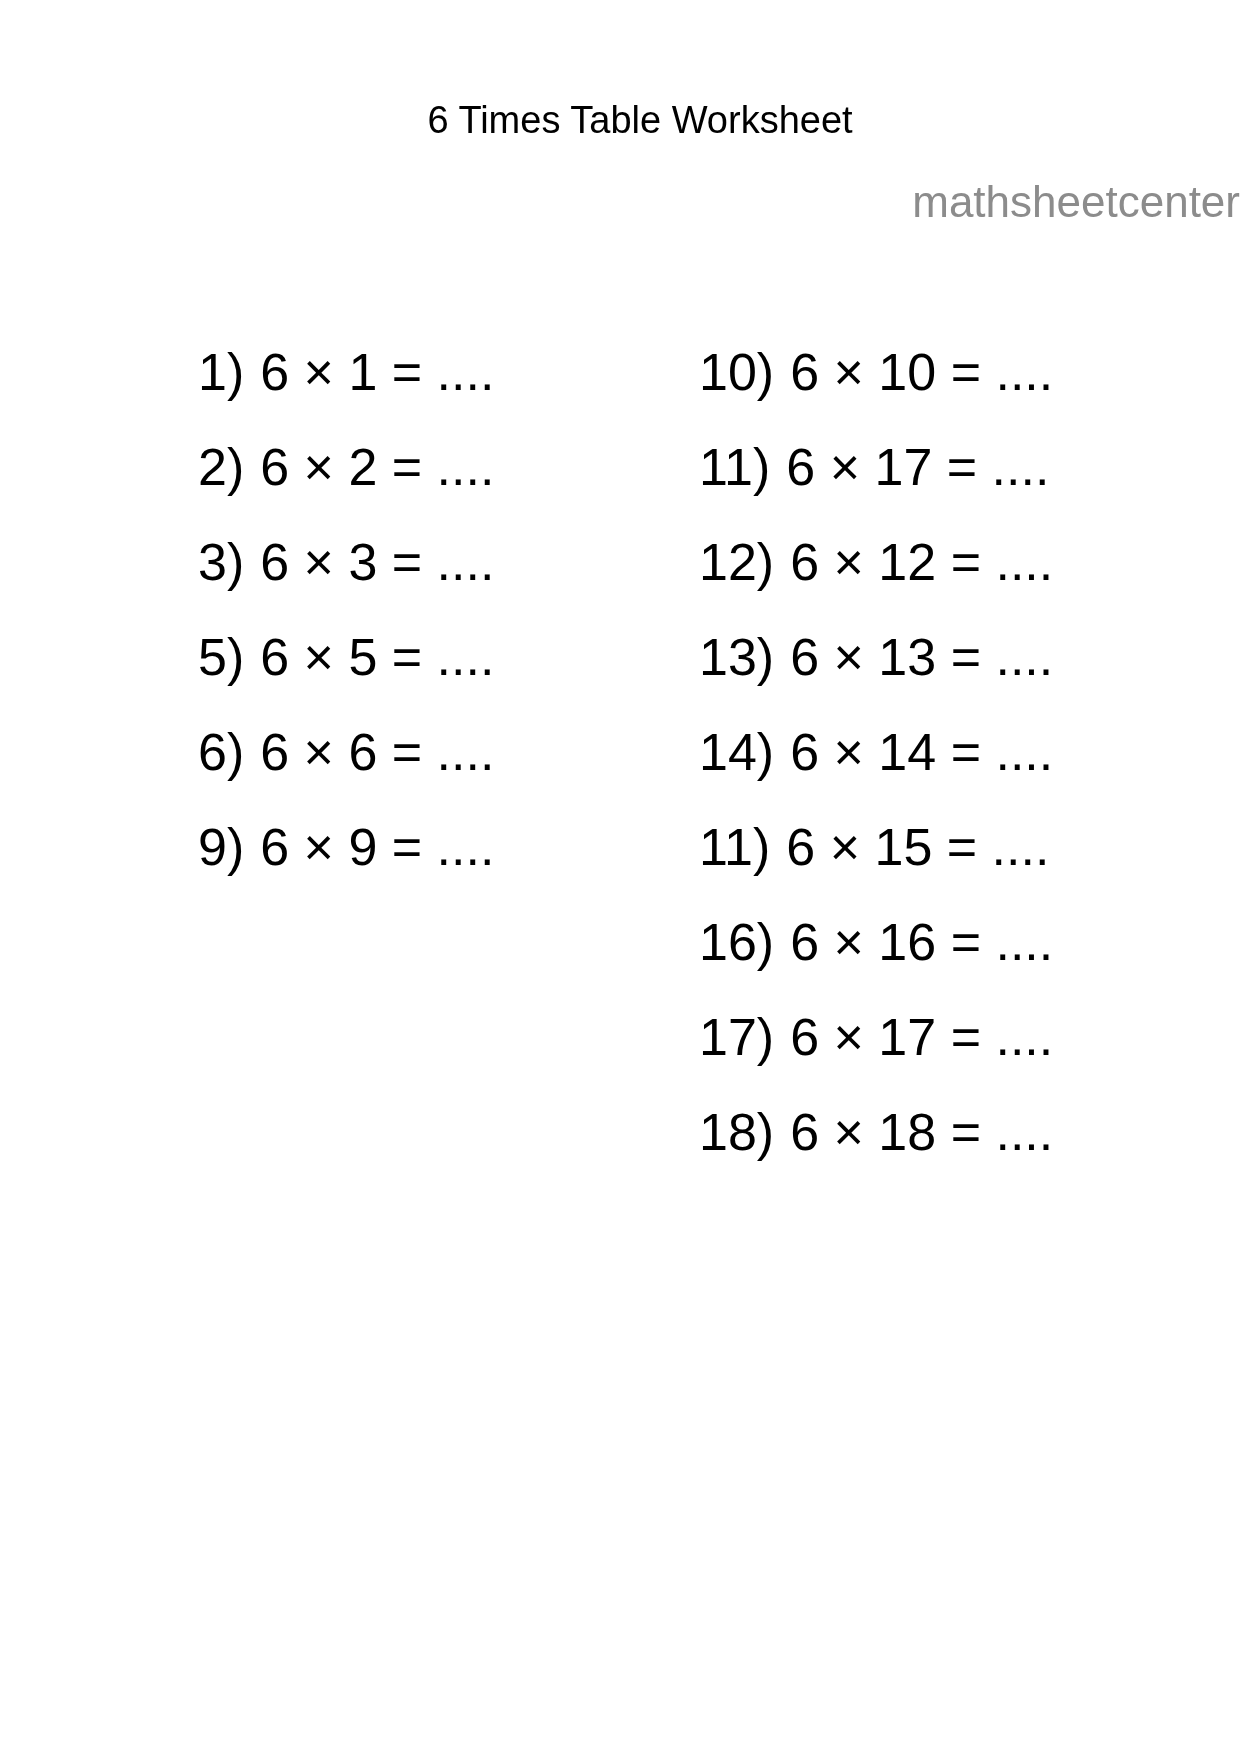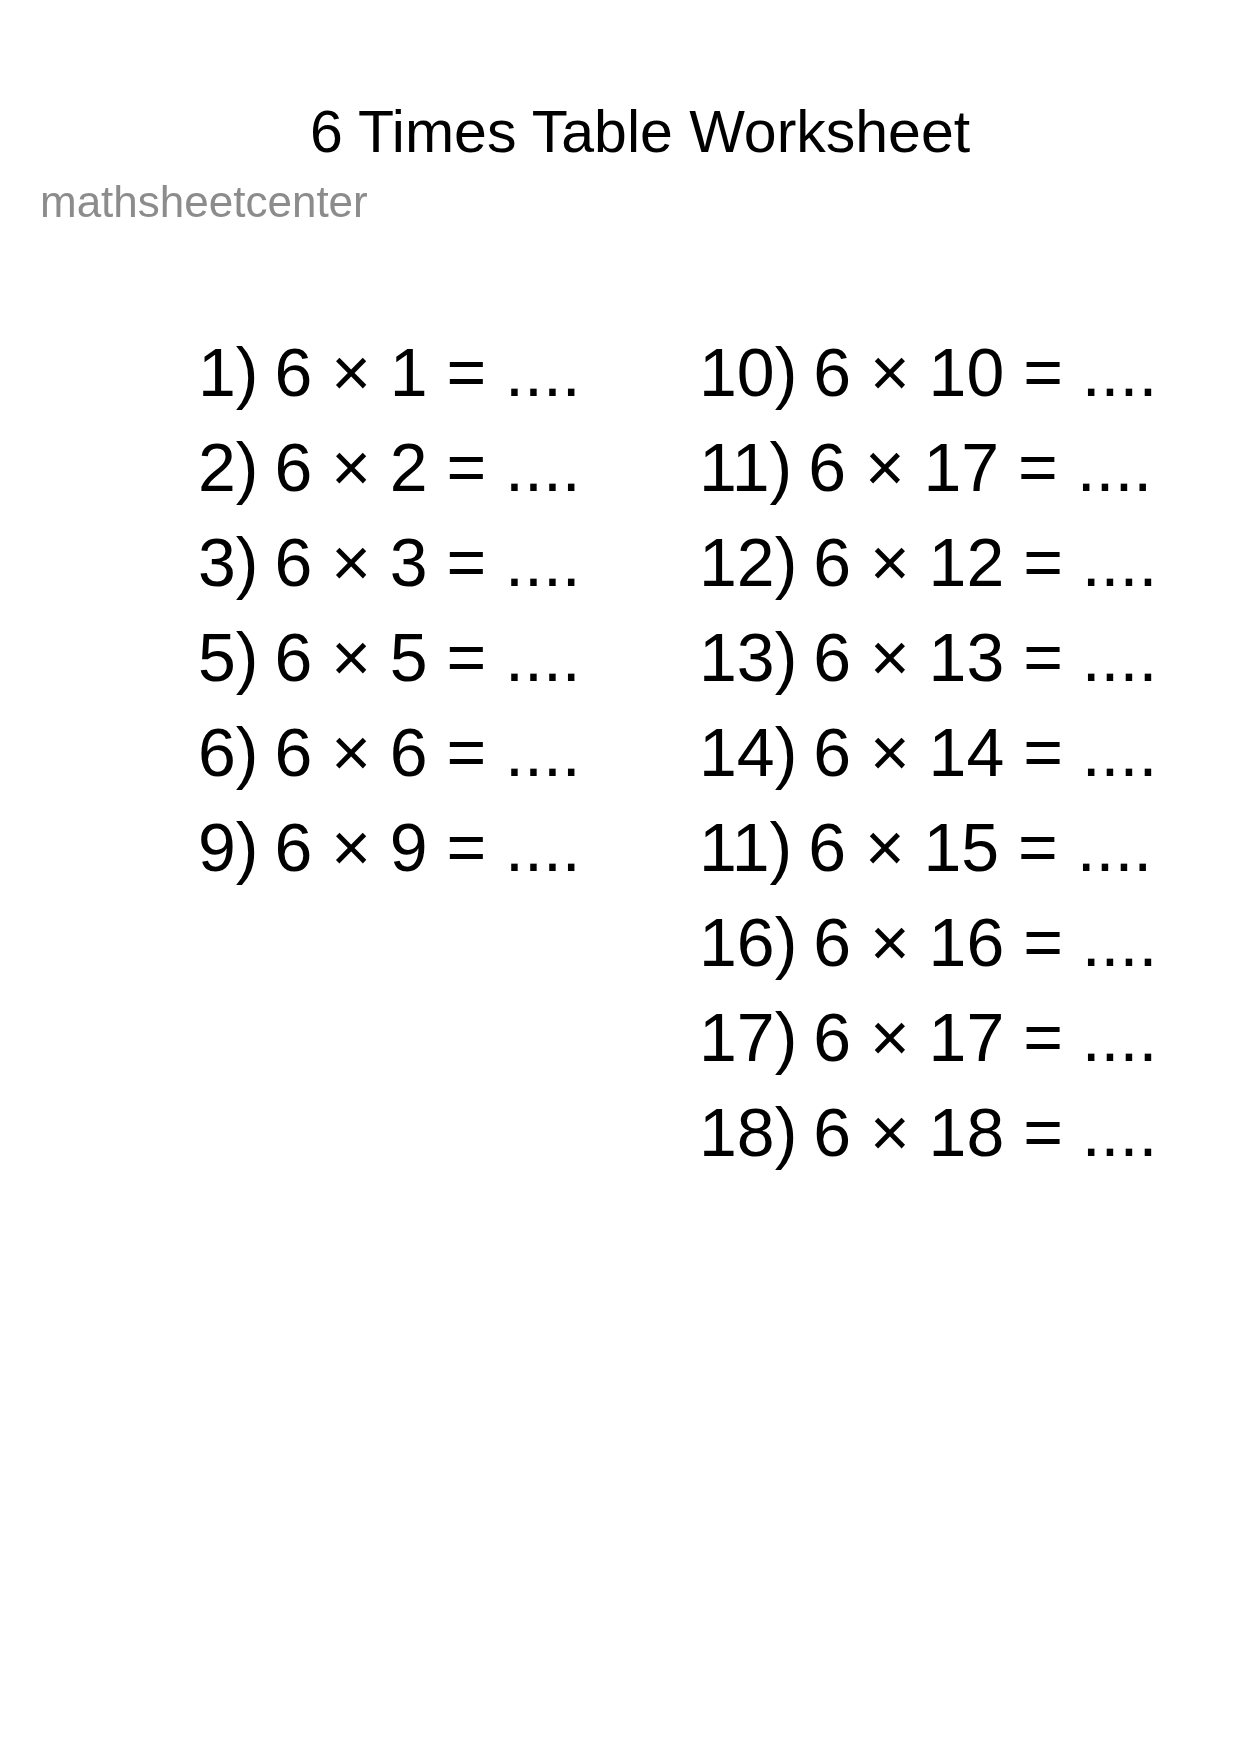--- a/index.html
+++ b/index.html
@@ -15,48 +15,48 @@
     overflow: hidden;
     font-family: "Liberation Sans", "DejaVu Sans", sans-serif;
     color: #000000;
   }
   .title {
     position: absolute;
     top: 99px;
     left: 40px;
     width: 1200px;
     text-align: center;
-    font-size: 59px;
+    font-size: 38px;
     line-height: 1.15;
     font-weight: 400;
     color: #000000;
     white-space: nowrap;
   }
   .subtitle {
     position: absolute;
     top: 177px;
     left: 40px;
     width: 1200px;
-    text-align: left;
+    text-align: right;
     font-size: 44px;
     line-height: 1.15;
     font-weight: 400;
     color: #8c8c8c;
     white-space: nowrap;
   }
   .col {
     position: absolute;
     top: 325px;
   }
   .col-left  { left: 198px; }
   .col-right { left: 699px; }
   .row {
     height: 95px;
     line-height: 95px;
-    font-size: 68px;
+    font-size: 52px;
     white-space: nowrap;
     color: #000000;
     text-decoration: underline;
   }
   .num {
     display: inline-block;
     margin-right: 16px;
   }
   .expr {
     display: inline-block;

